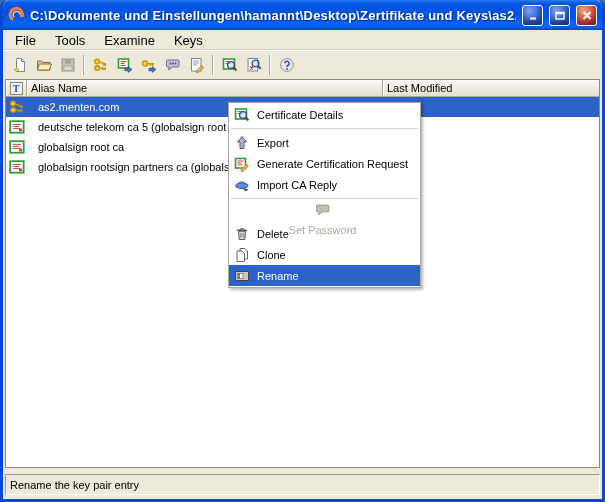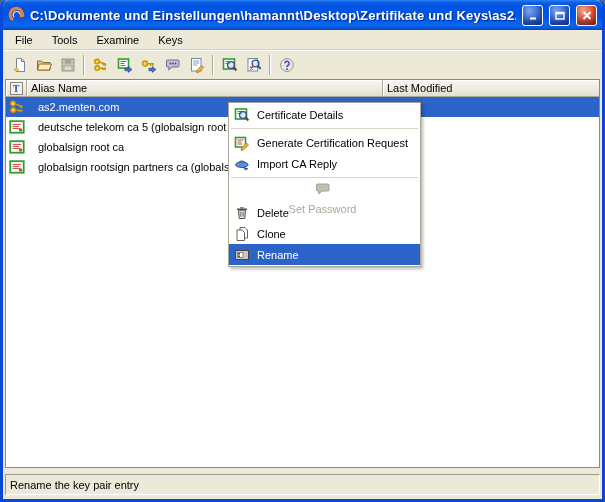--- a/index.html
+++ b/index.html
@@ -29,23 +29,23 @@
     width:21px; height:21px; flex:none; border:1px solid #fff; border-radius:3px;
     display:flex; align-items:center; justify-content:center; margin-left:2px;
     background:radial-gradient(circle at 30% 25%,#7aa6f5,#2a5cc8 65%,#1a44a8);
     box-shadow:inset 0 -5px 6px rgba(0,0,40,.35);
   }
   .tb-btn.close { background:radial-gradient(circle at 30% 25%,#f5a38c,#dd4a2c 60%,#aa2912); }
 
   
   .menubar {
     position:absolute; top:30px; left:0; right:0; height:20px;
-    display:flex; align-items:center; padding-left:4px;
+    display:flex; align-items:flex-start; padding-left:4px;
     background:#ece9d8; border-bottom:1px solid #d6d2c2; box-shadow:0 1px 0 #fff;
-    font-size:11px; color:#000;
+    font-size:13px; color:#000;
   }
   .menubar .mitem { padding:3px 8px; margin-right:3px; cursor:default; }
 
   
   .toolbar {
     position:absolute; top:51px; left:0; right:0; height:28px;
     display:flex; align-items:center; padding-left:5px; gap:1px; background:#ece9d8;
   }
   .tbtn { width:23px; height:23px; display:flex; align-items:center; justify-content:center; border:1px solid transparent; }
   .tsep { width:2px; height:20px; margin:0 3px; border-left:1px solid #aca899; border-right:1px solid #fff; }
@@ -279,20 +279,28 @@
           <circle cx="9" cy="8" r="3.4" fill="rgba(190,215,245,.55)" stroke="#33558a" stroke-width="1.4"></circle>
           <path d="M11.4 10.4 l3 3" stroke="#6a4a2a" stroke-width="2.2"></path>
         </svg>
       </span>
       <span>Certificate Details</span>
     </div>
     <div class="csep"></div>
     <div class="citem">
       <span class="cicon">
         <svg width="16" height="16" viewBox="0 0 16 16">
+          <path d="M8 1.5 L12.5 7 H10 V13.5 H6 V7 H3.5 Z" fill="#aab4c8" stroke="#55607a" stroke-width="1"></path>
+        </svg>
+      </span>
+      <span>Export</span>
+    </div>
+    <div class="citem">
+      <span class="cicon">
+        <svg width="16" height="16" viewBox="0 0 16 16">
           <rect x="1.5" y="2.5" width="10" height="9.5" fill="#fff" stroke="#2e9e2e" stroke-width="1.6"></rect>
           <path d="M3.5 5 h6 M3.5 7 h4 M3.5 9 h5" stroke="#d04545" stroke-width="1"></path>
           <path d="M7.5 13 l5-5 2 2 -5 5 -2.5.5 z" fill="#f0b040" stroke="#99702a" stroke-width=".7"></path>
         </svg>
       </span>
       <span>Generate Certification Request</span>
     </div>
     <div class="citem">
       <span class="cicon">
         <svg width="16" height="16" viewBox="0 0 16 16">

